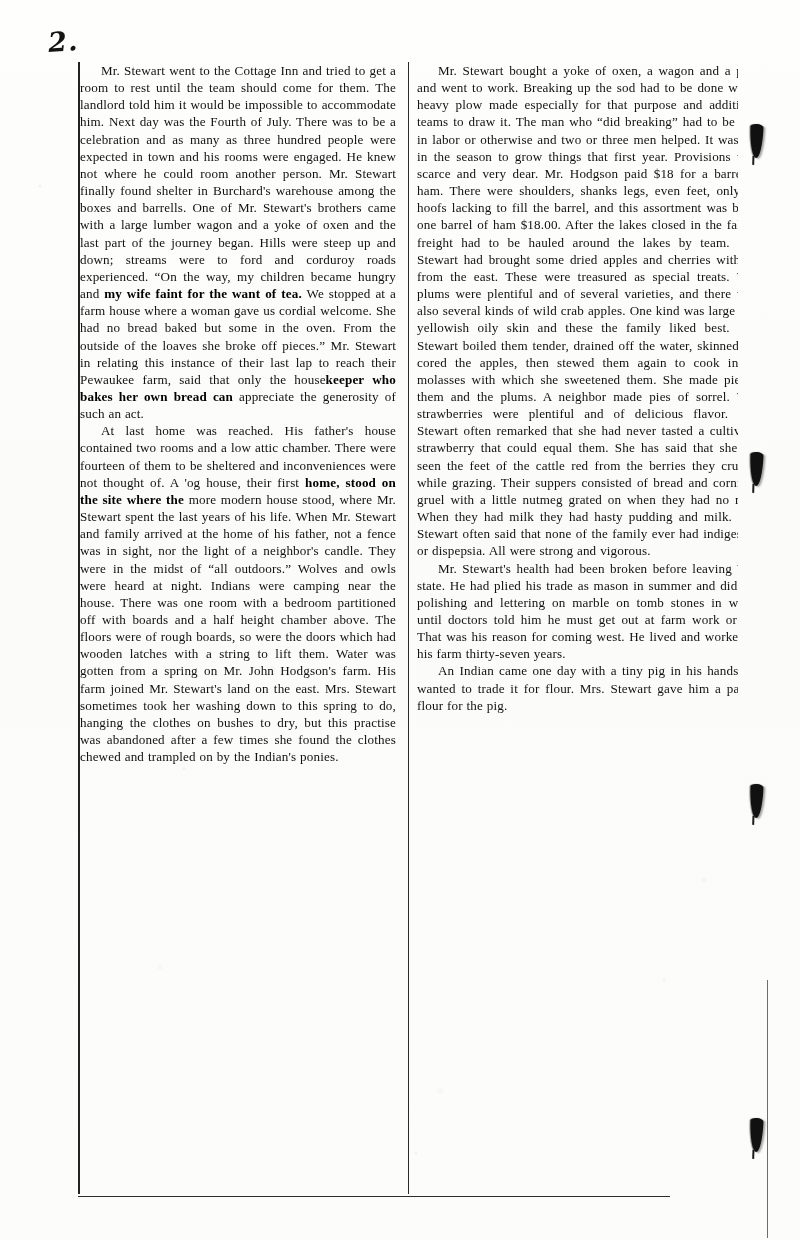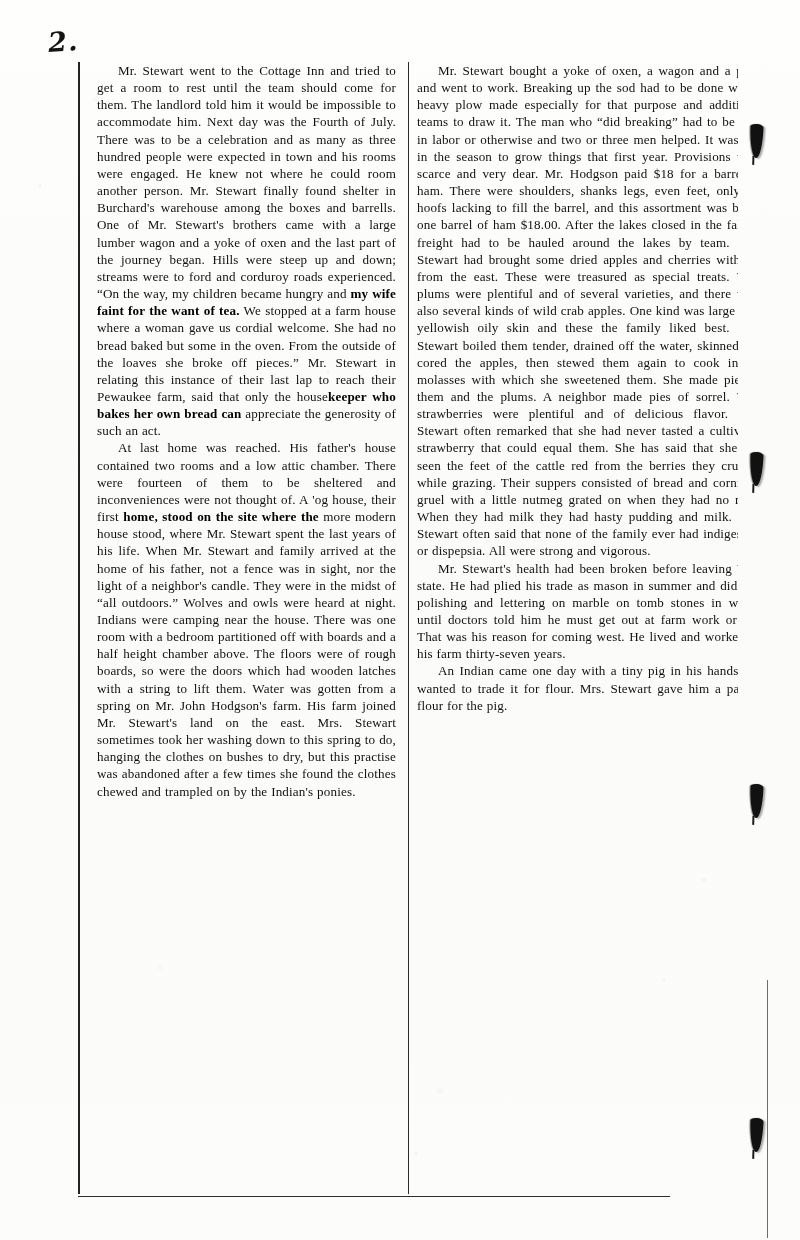--- a/index.html
+++ b/index.html
@@ -62,21 +62,21 @@
     position: relative;
     box-sizing: border-box;
     height: 100%;
     overflow: hidden;
   }
 
   .col-left {
     width: 330px;
     padding-right: 12px;
     border-left: 2px solid #232323;
-    padding-left: 17px;
+    padding-left: 0;
   }
 
   .col-right {
     width: 330px;
     padding-left: 8px;
     border-left: 1.5px solid #2a2a2a;
   }
 
   
   .col-right .body-text { width: 346px; }

